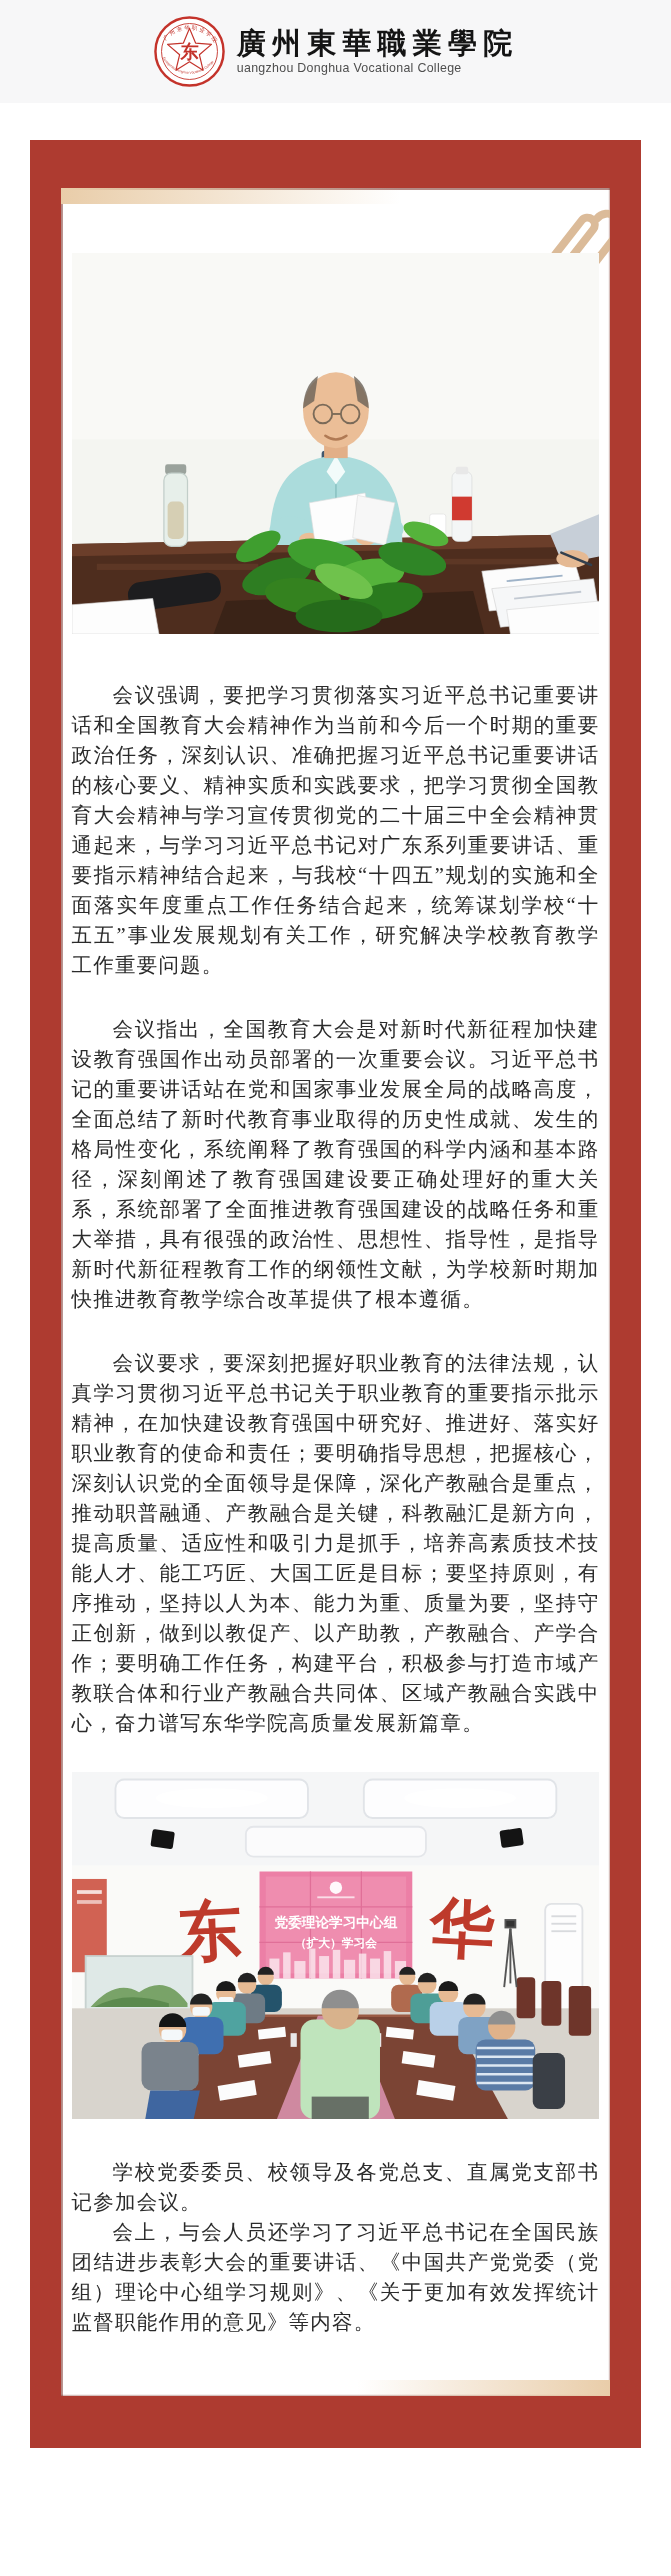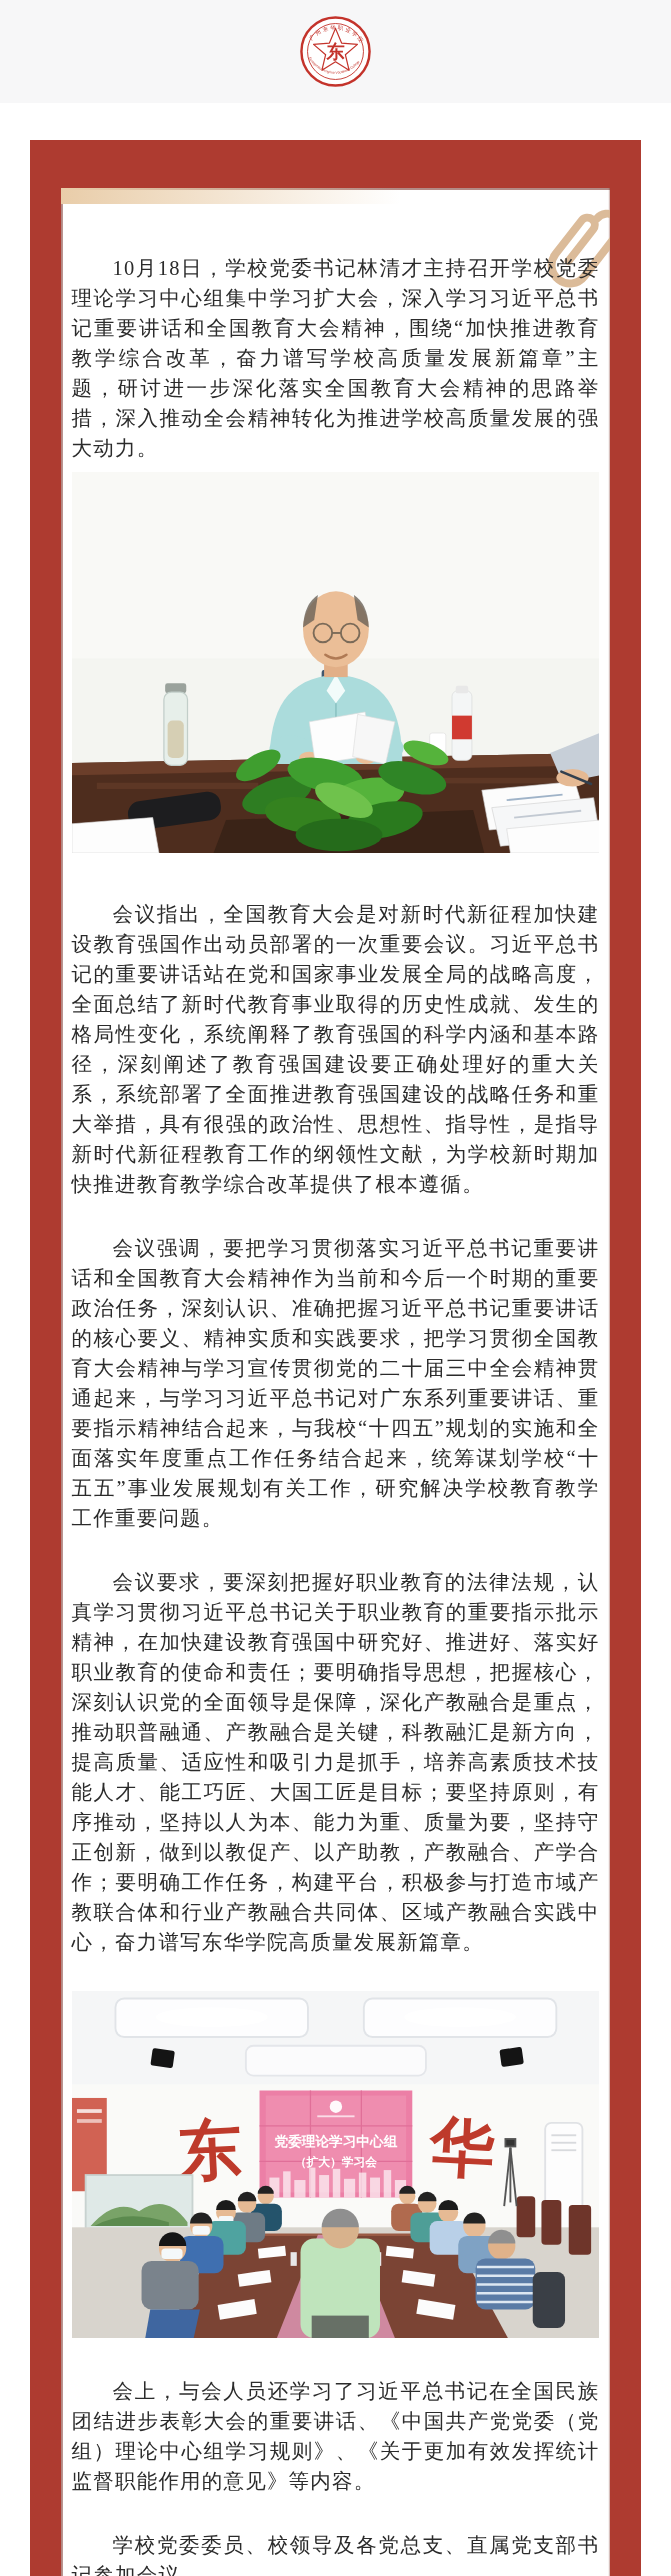--- a/index.html
+++ b/index.html
@@ -47,34 +47,37 @@
     <circle cx="60" cy="60" r="46" fill="none" stroke="#C4332B" stroke-width="1.5"></circle>
     <polygon points="60,22 70,46.2 96.1,48.3 76.2,65.3 82.3,90.7 60,77 37.7,90.7 43.8,65.3 23.9,48.3 50,46.2" fill="#ffffff" stroke="#C4332B" stroke-width="2" stroke-linejoin="round"></polygon>
     <text font-size="9" letter-spacing="3" fill="#C4332B">
       <textPath href="#arcTop" startOffset="10%">广州东华职业学院</textPath>
     </text>
     <text font-size="5.5" fill="#C4332B">
       <textPath href="#arcBot" startOffset="4%">Guangzhou Donghua Vocational College</textPath>
     </text>
     <text x="60" y="71" text-anchor="middle" font-size="30" font-weight="bold" fill="#C4332B" font-family="Liberation Serif, serif">东</text>
   </svg>
+  <div class="brand">
+    <div class="college-title">廣州東華職業學院</div>
+    <div class="college-sub">uangzhou Donghua Vocational College</div>
+  </div>
 </div>
 
 <div class="frame">
   <div class="panel">
     <div class="band-top"></div>
     <div class="band-bottom"></div>
 
     <svg class="paperclip" viewBox="0 0 120 160">
       <path d="M 42 18 a 21 21 0 0 1 42 0 v 88 a 30 30 0 0 1 -60 0 v -70 a 12 12 0 0 1 24 0 v 66" fill="none" stroke="#D8B48F" stroke-width="13" stroke-linecap="round"></path>
     </svg>
 
     <div class="content">
 
-      <p class="para p1">10月18日，学校党委书记林清才主持召开学校党委理论学习中心组集中学习扩大会，深入学习习近平总书记重要讲话和全国教育大会精神，围绕“加快推进教育教学综合改革，奋力谱写学校高质量发展新篇章”主题，研讨进一步深化落实全国教育大会精神的思路举措，深入推动全会精神转化为推进学校高质量发展的强大动力。</p>
 
       <figure>
         <svg class="photo photo-1" viewBox="0 0 850 613" preserveAspectRatio="none">
           <rect width="850" height="613" fill="#F4F5F1"></rect>
           <rect width="850" height="300" fill="#F9F9F6"></rect>
 
           <polygon points="0,468 850,452 850,613 0,613" fill="#4E2D1E"></polygon>
           <polygon points="0,468 850,452 850,472 0,488" fill="#6B3E2A"></polygon>
           <rect x="40" y="500" width="260" height="10" fill="#7a4a33" opacity="0.35"></rect>
           <rect x="560" y="492" width="240" height="9" fill="#7a4a33" opacity="0.35"></rect>
@@ -138,22 +141,22 @@
             <ellipse cx="372" cy="552" rx="62" ry="28" fill="#34821F" transform="rotate(8 372 552)"></ellipse>
             <ellipse cx="502" cy="560" rx="64" ry="28" fill="#2A7A1E" transform="rotate(-12 502 560)"></ellipse>
             <ellipse cx="438" cy="528" rx="50" ry="22" fill="#6FC24C" transform="rotate(24 438 528)"></ellipse>
             <ellipse cx="300" cy="472" rx="40" ry="18" fill="#3F9E2F" transform="rotate(-30 300 472)"></ellipse>
             <ellipse cx="570" cy="452" rx="38" ry="16" fill="#55B33B" transform="rotate(20 570 452)"></ellipse>
             <ellipse cx="430" cy="584" rx="70" ry="26" fill="#256B1B"></ellipse>
           </g>
         </svg>
       </figure>
 
+      <p class="para">会议强调，要把学习贯彻落实习近平总书记重要讲话和全国教育大会精神作为当前和今后一个时期的重要政治任务，深刻认识、准确把握习近平总书记重要讲话的核心要义、精神实质和实践要求，把学习贯彻全国教育大会精神与学习宣传贯彻党的二十届三中全会精神贯通起来，与学习习近平总书记对广东系列重要讲话、重要指示精神结合起来，与我校“十四五”规划的实施和全面落实年度重点工作任务结合起来，统筹谋划学校“十五五”事业发展规划有关工作，研究解决学校教育教学工作重要问题。</p>
       <p class="para">会议指出，全国教育大会是对新时代新征程加快建设教育强国作出动员部署的一次重要会议。习近平总书记的重要讲话站在党和国家事业发展全局的战略高度，全面总结了新时代教育事业取得的历史性成就、发生的格局性变化，系统阐释了教育强国的科学内涵和基本路径，深刻阐述了教育强国建设要正确处理好的重大关系，系统部署了全面推进教育强国建设的战略任务和重大举措，具有很强的政治性、思想性、指导性，是指导新时代新征程教育工作的纲领性文献，为学校新时期加快推进教育教学综合改革提供了根本遵循。</p>
-      <p class="para">会议强调，要把学习贯彻落实习近平总书记重要讲话和全国教育大会精神作为当前和今后一个时期的重要政治任务，深刻认识、准确把握习近平总书记重要讲话的核心要义、精神实质和实践要求，把学习贯彻全国教育大会精神与学习宣传贯彻党的二十届三中全会精神贯通起来，与学习习近平总书记对广东系列重要讲话、重要指示精神结合起来，与我校“十四五”规划的实施和全面落实年度重点工作任务结合起来，统筹谋划学校“十五五”事业发展规划有关工作，研究解决学校教育教学工作重要问题。</p>
       <p class="para p4">会议要求，要深刻把握好职业教育的法律法规，认真学习贯彻习近平总书记关于职业教育的重要指示批示精神，在加快建设教育强国中研究好、推进好、落实好职业教育的使命和责任；要明确指导思想，把握核心，深刻认识党的全面领导是保障，深化产教融合是重点，推动职普融通、产教融合是关键，科教融汇是新方向，提高质量、适应性和吸引力是抓手，培养高素质技术技能人才、能工巧匠、大国工匠是目标；要坚持原则，有序推动，坚持以人为本、能力为重、质量为要，坚持守正创新，做到以教促产、以产助教，产教融合、产学合作；要明确工作任务，构建平台，积极参与打造市域产教联合体和行业产教融合共同体、区域产教融合实践中心，奋力谱写东华学院高质量发展新篇章。</p>
 
       <figure>
         <svg class="photo photo-2" viewBox="0 0 850 558" preserveAspectRatio="none">
           <rect width="850" height="558" fill="#EDEFF0"></rect>
 
           <rect width="850" height="152" fill="#F5F6F7"></rect>
           <rect x="70" y="12" width="310" height="62" rx="14" fill="#FDFDFE" stroke="#E1E4E8" stroke-width="3"></rect>
           <rect x="470" y="12" width="310" height="62" rx="14" fill="#FDFDFE" stroke="#E1E4E8" stroke-width="3"></rect>
           <rect x="280" y="88" width="290" height="48" rx="12" fill="#FBFBFC" stroke="#E4E6EA" stroke-width="3"></rect>
@@ -291,18 +294,18 @@
 
           <g stroke="#555555" stroke-width="3">
             <line x1="706" y1="252" x2="696" y2="346"></line>
               <line x1="706" y1="252" x2="716" y2="346"></line>
             <line x1="706" y1="252" x2="706" y2="340"></line>
               <rect x="698" y="238" width="16" height="12" fill="#333333"></rect>
           </g>
         </svg>
       </figure>
 
+      <p class="para p6">学校党委委员、校领导及各党总支、直属党支部书记参加会议。</p>
       <p class="para">会上，与会人员还学习了习近平总书记在全国民族团结进步表彰大会的重要讲话、《中国共产党党委（党组）理论中心组学习规则》、《关于更加有效发挥统计监督职能作用的意见》等内容。</p>
-      <p class="para p6">学校党委委员、校领导及各党总支、直属党支部书记参加会议。</p>
     </div>
   </div>
 </div>
 
 
 </body></html>

